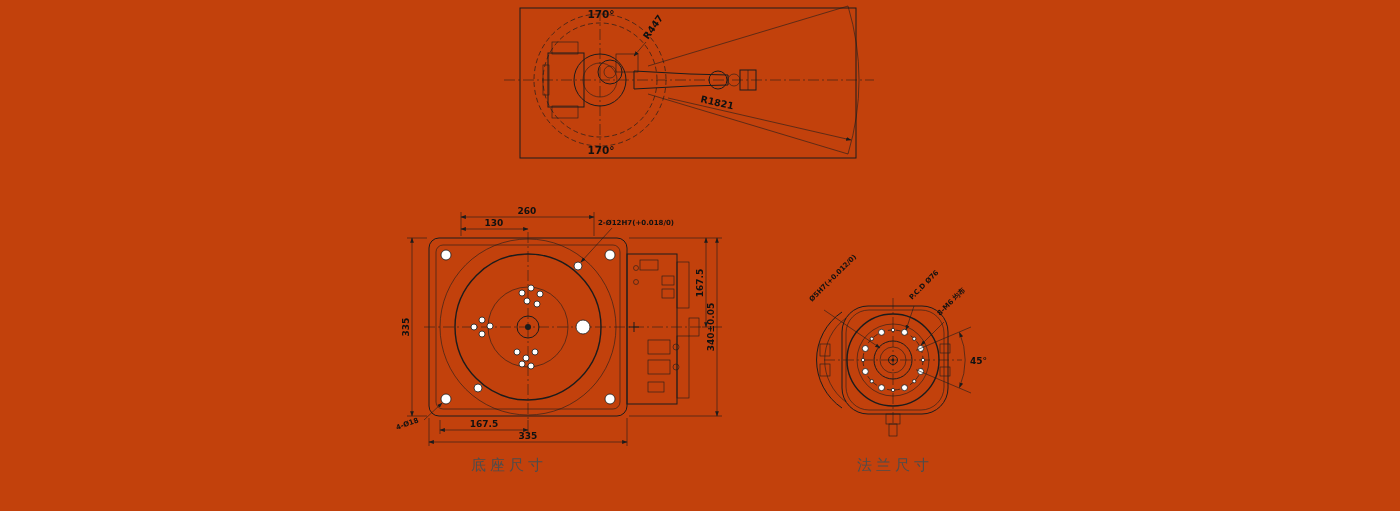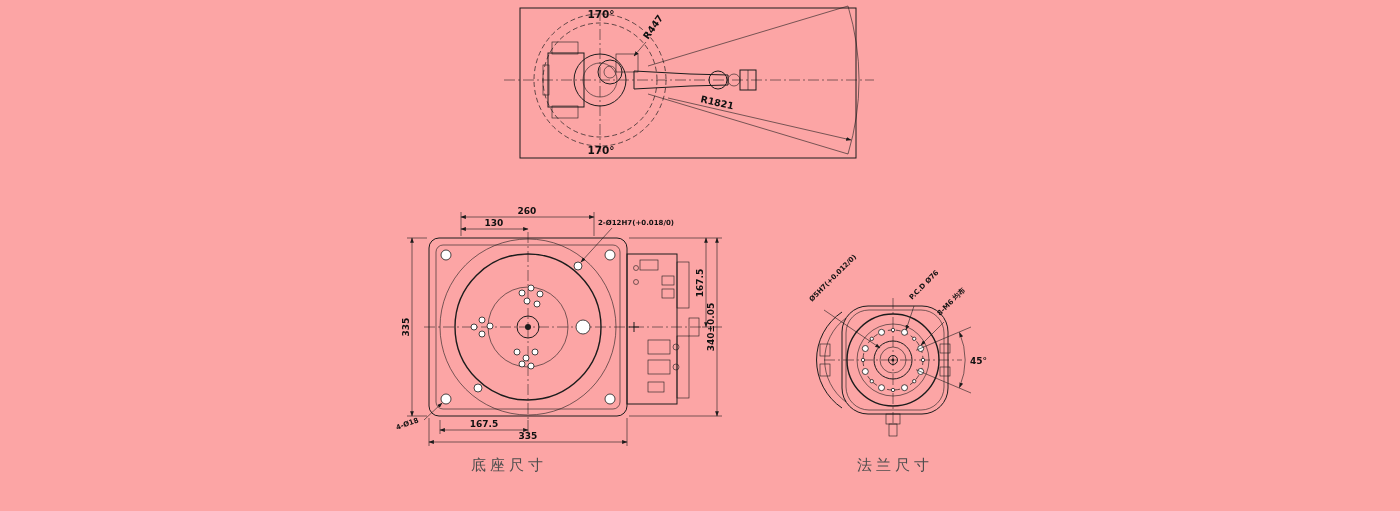--- a/index.html
+++ b/index.html
@@ -1,16 +1,16 @@
 <!DOCTYPE html>
 <html><head>
 <meta charset="utf-8">
 <style>
   html,body{margin:0;padding:0;background:#ffffff;}
-  .stage{position:relative;width:1400px;height:511px;background:#fca5a5;overflow:hidden;text-align:center;}
+  .stage{position:relative;width:1400px;height:511px;background:#c2410c;overflow:hidden;text-align:center;}
   svg{display:block;}
   .ln{stroke:#1c1c1c;fill:none;stroke-width:1;}
   .thin{stroke:#1c1c1c;fill:none;stroke-width:0.6;}
   .thick{stroke:#1c1c1c;fill:none;stroke-width:1.4;}
   .dash{stroke:#1c1c1c;fill:none;stroke-width:0.7;stroke-dasharray:5 3;}
   .cl{stroke:#1c1c1c;fill:none;stroke-width:0.55;stroke-dasharray:11 3 2 3;}
   .dim{stroke:#1c1c1c;fill:none;stroke-width:0.6;}
   .hole{stroke:#1c1c1c;fill:#ffffff;stroke-width:0.8;}
   .dot{fill:#1c1c1c;stroke:none;}
   text{font-family:"DejaVu Sans", sans-serif;fill:#111111;}

